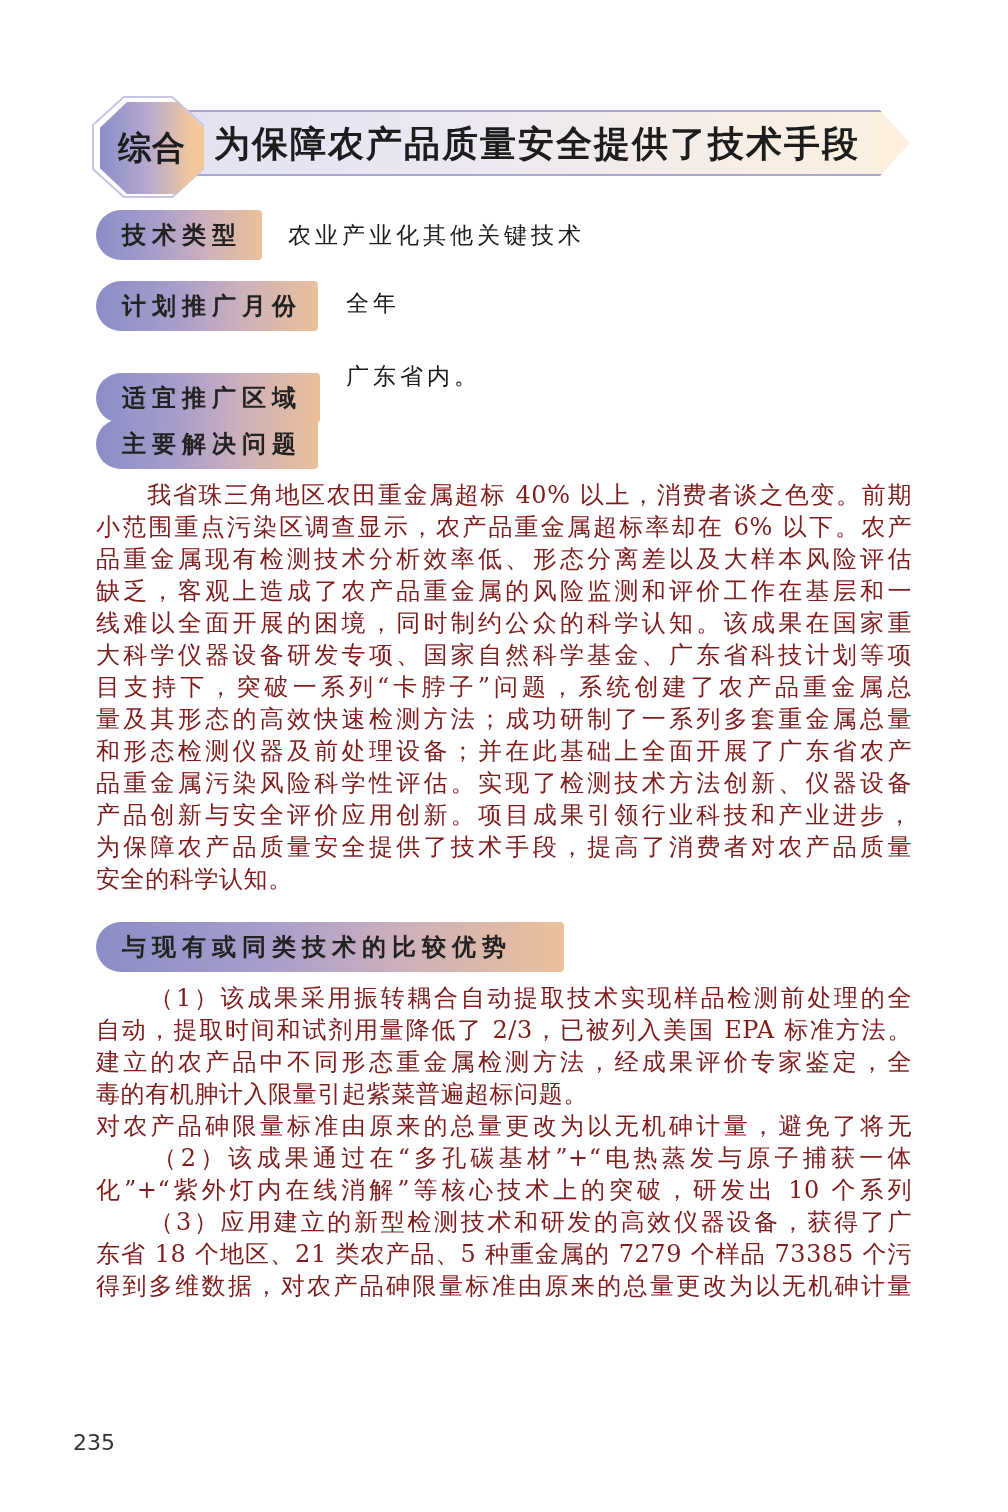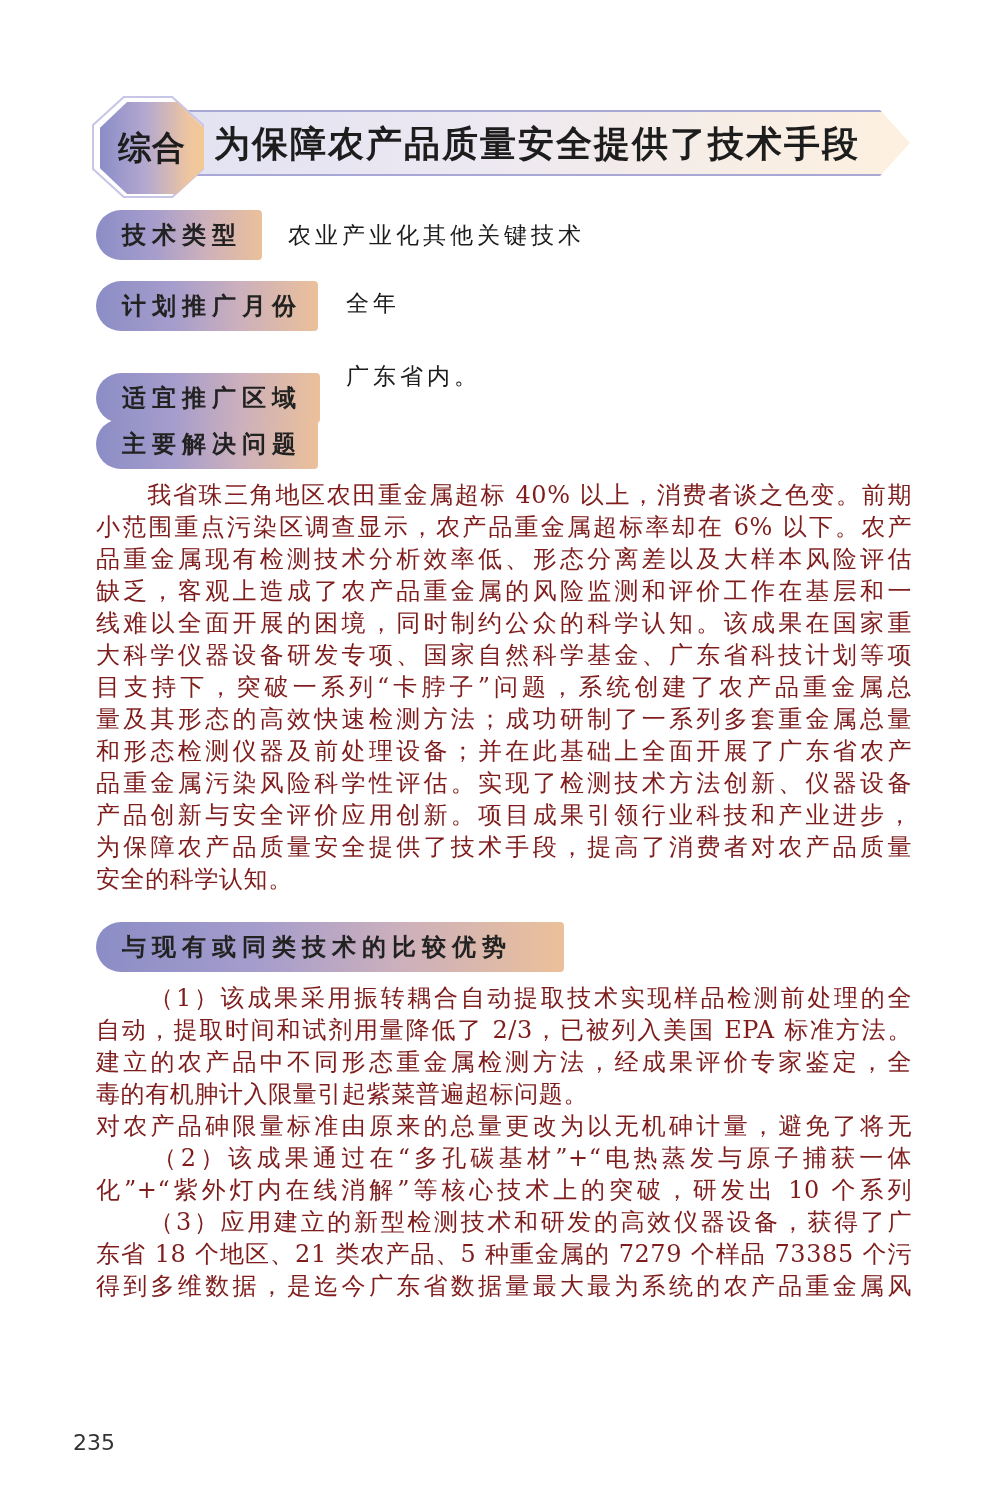--- a/index.html
+++ b/index.html
@@ -114,16 +114,16 @@
 <div class="para" style="top:982px;">
   <span class="line">　　（1）该成果采用振转耦合自动提取技术实现样品检测前处理的全</span>
   <span class="line">自动，提取时间和试剂用量降低了 2/3，已被列入美国 EPA 标准方法。</span>
   <span class="line">建立的农产品中不同形态重金属检测方法，经成果评价专家鉴定，全</span>
   <span class="line last">毒的有机胂计入限量引起紫菜普遍超标问题。</span>
   <span class="line">对农产品砷限量标准由原来的总量更改为以无机砷计量，避免了将无</span>
   <span class="line">　　（2）该成果通过在“多孔碳基材”+“电热蒸发与原子捕获一体</span>
   <span class="line">化”+“紫外灯内在线消解”等核心技术上的突破，研发出 10 个系列</span>
   <span class="line">　　（3）应用建立的新型检测技术和研发的高效仪器设备，获得了广</span>
   <span class="line">东省 18 个地区、21 类农产品、5 种重金属的 7279 个样品 73385 个污</span>
-  <span class="line">得到多维数据，是迄今广东省数据量最大最为系统的农产品重金属风</span>
+  <span class="line">得到多维数据，对农产品砷限量标准由原来的总量更改为以无机砷计量</span>
 </div>
 
 <div class="page-number">235</div>
 
 </body></html>

